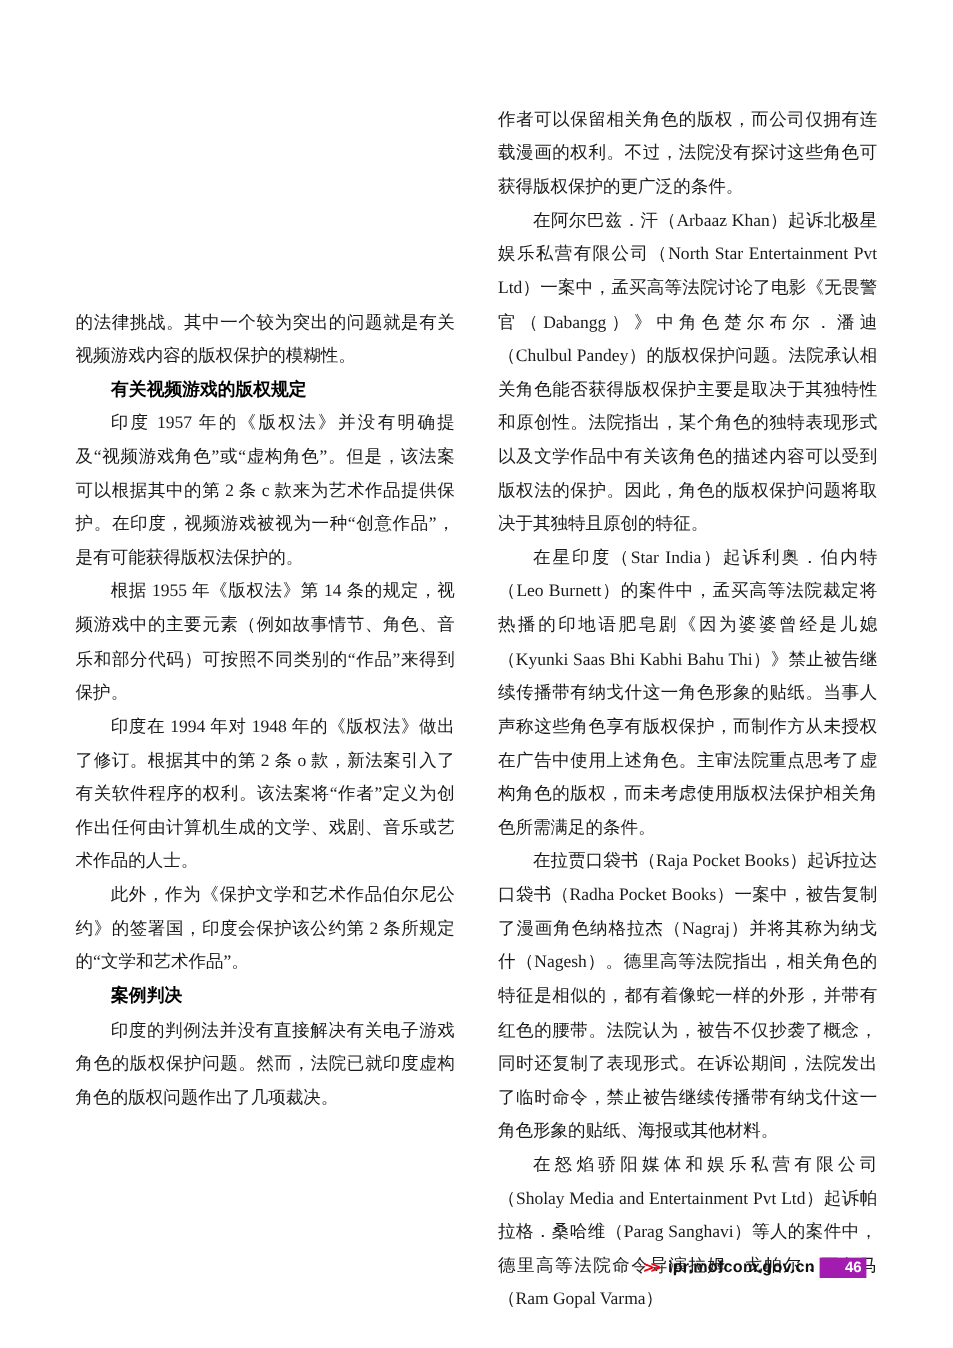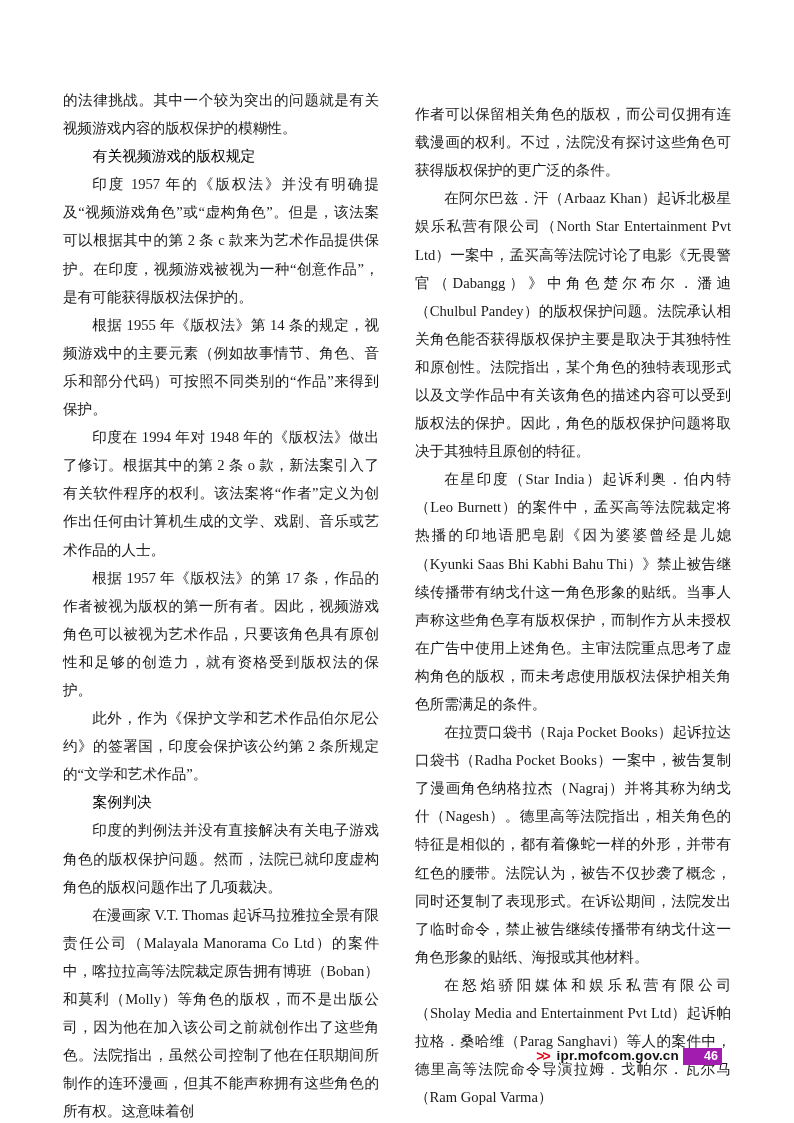--- a/index.html
+++ b/index.html
@@ -34,21 +34,21 @@
   .para {
     margin: 0;
     text-indent: 2em;
   }
   .para.no-indent {
     text-indent: 0;
   }
   .heading {
     margin: 0;
     text-indent: 2em;
-    font-weight: normal;
+    font-weight: bold;
     color: #000000;
     font-family: "Liberation Sans", "DejaVu Sans", sans-serif;
     font-size: 14.8px;
   }
   .footer {
     position: absolute;
     top: 1047px;
     right: 72px;
     height: 18px;
     display: flex;
@@ -94,25 +94,23 @@
 <div class="page">
 
   <div class="columns">
 
     <div class="col">
       <p class="para no-indent">的法律挑战。其中一个较为突出的问题就是有关视频游戏内容的版权保护的模糊性。</p>
       <p class="heading">有关视频游戏的版权规定</p>
       <p class="para">印度 1957 年的《版权法》并没有明确提及“视频游戏角色”或“虚构角色”。但是，该法案可以根据其中的第 2 条 c 款来为艺术作品提供保护。在印度，视频游戏被视为一种“创意作品”，是有可能获得版权法保护的。</p>
       <p class="para">根据 1955 年《版权法》第 14 条的规定，视频游戏中的主要元素（例如故事情节、角色、音乐和部分代码）可按照不同类别的“作品”来得到保护。</p>
       <p class="para">印度在 1994 年对 1948 年的《版权法》做出了修订。根据其中的第 2 条 o 款，新法案引入了有关软件程序的权利。该法案将“作者”定义为创作出任何由计算机生成的文学、戏剧、音乐或艺术作品的人士。</p>
-      <p class="para">根据 1957 年《版权法》的第 17 条，作品的作者被视为版权的第一所有者。因此，视频游戏角色可以被视为艺术作品，只要该角色具有原创性和足够的创造力，就有资格受到版权法的保护。</p>
       <p class="para">此外，作为《保护文学和艺术作品伯尔尼公约》的签署国，印度会保护该公约第 2 条所规定的“文学和艺术作品”。</p>
       <p class="heading">案例判决</p>
       <p class="para">印度的判例法并没有直接解决有关电子游戏角色的版权保护问题。然而，法院已就印度虚构角色的版权问题作出了几项裁决。</p>
-      <p class="para">在漫画家 V.T. Thomas 起诉马拉雅拉全景有限责任公司（Malayala Manorama Co Ltd）的案件中，喀拉拉高等法院裁定原告拥有博班（Boban）和莫利（Molly）等角色的版权，而不是出版公司，因为他在加入该公司之前就创作出了这些角色。法院指出，虽然公司控制了他在任职期间所制作的连环漫画，但其不能声称拥有这些角色的所有权。这意味着创</p>
     </div>
 
     <div class="col">
       <p class="para no-indent">作者可以保留相关角色的版权，而公司仅拥有连载漫画的权利。不过，法院没有探讨这些角色可获得版权保护的更广泛的条件。</p>
       <p class="para">在阿尔巴兹．汗（Arbaaz Khan）起诉北极星娱乐私营有限公司（North Star Entertainment Pvt Ltd）一案中，孟买高等法院讨论了电影《无畏警官（Dabangg）》中角色楚尔布尔．潘迪（Chulbul Pandey）的版权保护问题。法院承认相关角色能否获得版权保护主要是取决于其独特性和原创性。法院指出，某个角色的独特表现形式以及文学作品中有关该角色的描述内容可以受到版权法的保护。因此，角色的版权保护问题将取决于其独特且原创的特征。</p>
       <p class="para">在星印度（Star India）起诉利奥．伯内特（Leo Burnett）的案件中，孟买高等法院裁定将热播的印地语肥皂剧《因为婆婆曾经是儿媳（Kyunki Saas Bhi Kabhi Bahu Thi）》禁止被告继续传播带有纳戈什这一角色形象的贴纸。当事人声称这些角色享有版权保护，而制作方从未授权在广告中使用上述角色。主审法院重点思考了虚构角色的版权，而未考虑使用版权法保护相关角色所需满足的条件。</p>
       <p class="para">在拉贾口袋书（Raja Pocket Books）起诉拉达口袋书（Radha Pocket Books）一案中，被告复制了漫画角色纳格拉杰（Nagraj）并将其称为纳戈什（Nagesh）。德里高等法院指出，相关角色的特征是相似的，都有着像蛇一样的外形，并带有红色的腰带。法院认为，被告不仅抄袭了概念，同时还复制了表现形式。在诉讼期间，法院发出了临时命令，禁止被告继续传播带有纳戈什这一角色形象的贴纸、海报或其他材料。</p>
       <p class="para">在怒焰骄阳媒体和娱乐私营有限公司（Sholay Media and Entertainment Pvt Ltd）起诉帕拉格．桑哈维（Parag Sanghavi）等人的案件中，德里高等法院命令导演拉姆．戈帕尔．瓦尔马（Ram Gopal Varma）</p>
     </div>
 

